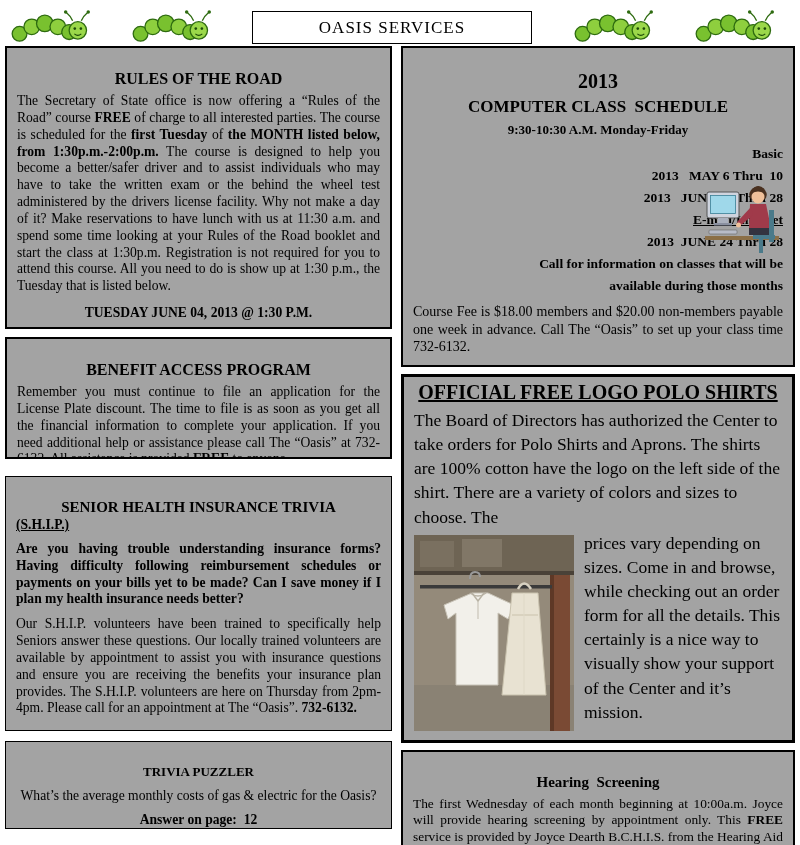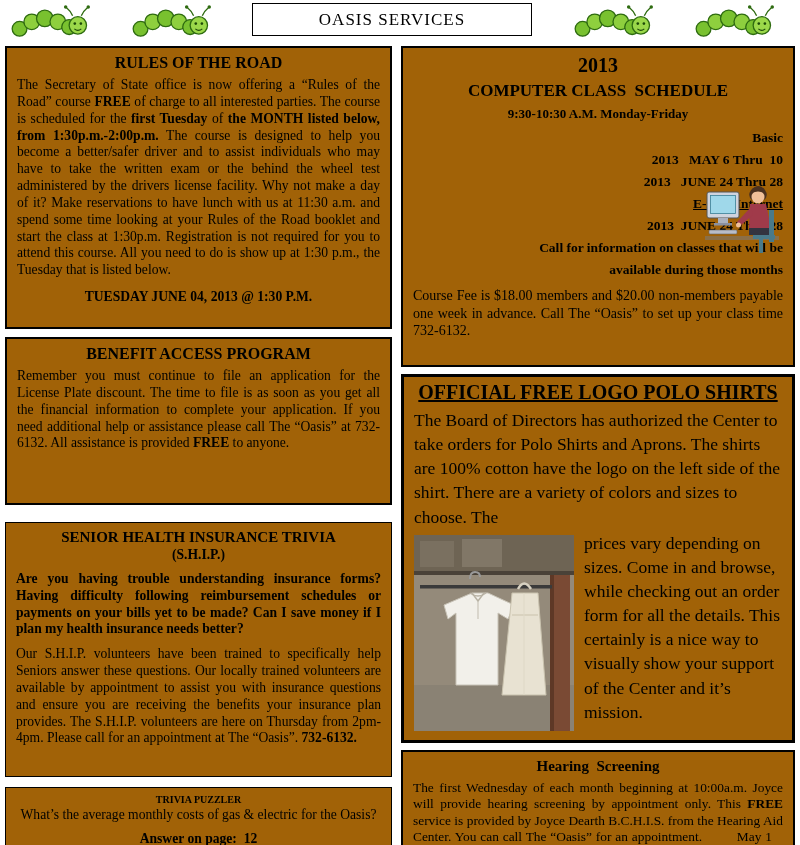--- a/index.html
+++ b/index.html
@@ -4,53 +4,53 @@
 <style>
   * { box-sizing: border-box; }
   html,body { margin:0; padding:0; background:#ffffff; }
   .page {
     width:800px; height:845px; position:relative; overflow:hidden;
     background:#fff; color:#000;
     font-family:"Liberation Serif", serif;
   }
   
   .masthead {
-    display:flex; align-items:flex-start; justify-content:space-between;
+    display:flex; align-items:flex-end; justify-content:space-between;
     padding:3px 26px 0 10px; height:44px;
   }
   .caterpillar { width:80px; height:36px; flex:none; }
   .title-box {
     border:1.5px solid #000; width:280px; flex:none;
     text-align:center; padding:6px 0 5px;
     font-size:17px; letter-spacing:1px;
   }
   
   .columns { display:flex; gap:9px; padding:2px 5px 0 5px; align-items:flex-start; }
   .col { display:flex; flex-direction:column; }
   .col-left  { width:387px; flex:none; }
   .col-right { width:394px; flex:none; }
-  .box { border:2px solid #000; padding:4px 10px 4px 10px; overflow:hidden; background:#a16207; width:100%; }
+  .box { border:2px solid #000; padding:20px 10px 4px 10px; overflow:hidden; background:#a3a3a3; width:100%; }
   .box h2 { text-align:center; font-size:16px; margin:2px 0 5px 0; font-weight:bold; }
   p { margin:0 0 8px 0; }
   .just { text-align:justify; }
   .center { text-align:center; }
   .b, .bold { font-weight:bold; }
   .underline { text-decoration:underline; }
 
   
   .col-left .box p { font-size:13.6px; line-height:1.24; }
   .box-rules   { height:283px; margin-bottom:8px; }
   .box-rules .footer-date { font-size:14px; margin-top:10px; }
-  .box-benefit { height:168px; margin-bottom:17px; }
+  .box-benefit { height:122px; margin-bottom:17px; }
   .box-ship    { height:255px; margin-bottom:10px; border-width:1.5px; }
   .box-ship p  { font-size:13.2px; line-height:1.2; }
   .box-ship h2 { font-size:15px; margin-bottom:1px; }
-  .box-ship .subtitle { text-align:center; font-weight:bold; font-size:13px; margin:0 0 7px 0; }
+  .box-ship .subtitle { font-weight:bold; font-size:13px; margin:0 0 7px 0;text-decoration:underline; }
   .box-trivia  { height:88px; border-width:1.5px; }
-  .box-trivia h2 { font-size:10px; margin-bottom:2px; }
+  .box-trivia h2 { font-size:13px; margin-bottom:8px; }
   .box-trivia .question { font-weight:normal; font-size:15px; line-height:1.25; margin-bottom:7px; }
   .box-trivia .answer-note { font-weight:bold; font-size:13px; margin:0; }
 
   
   .box-computer { height:321px; margin-bottom:7px; position:relative; }
   .box-computer .year { font-size:20px; font-weight:bold; text-align:center; margin:2px 0 4px; }
   .box-computer h2 { font-size:17px; margin:0 0 5px; }
   .box-computer .time { font-size:13px; font-weight:bold; text-align:center; margin-bottom:8px; }
   .sched { font-weight:bold; font-size:13.5px; margin:0 0 6px 0;text-align:right; }
   .clipart-computer { position:absolute; right:14px; top:128px; width:74px; height:80px; }

